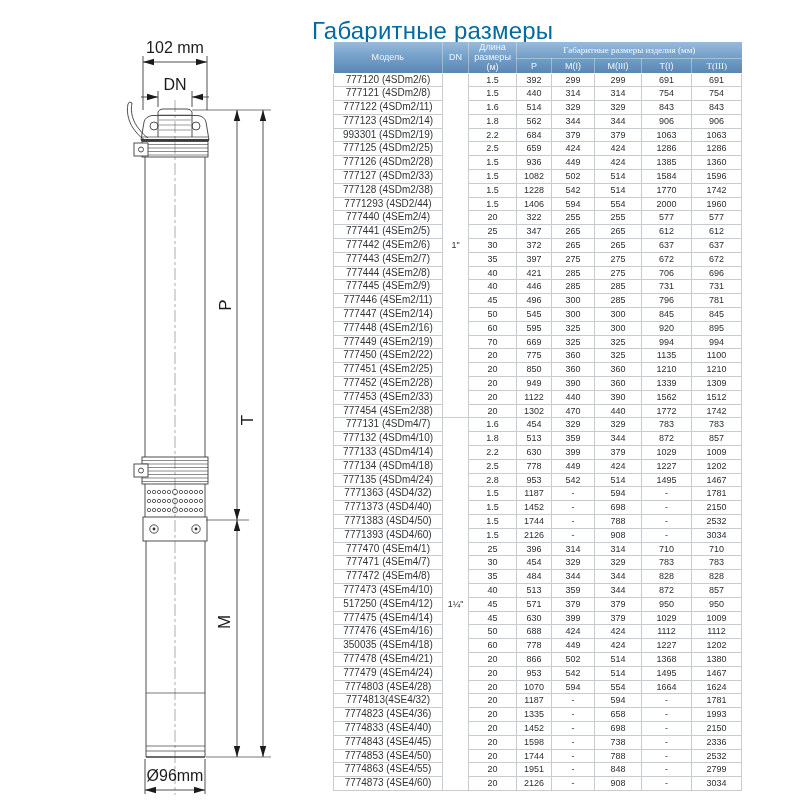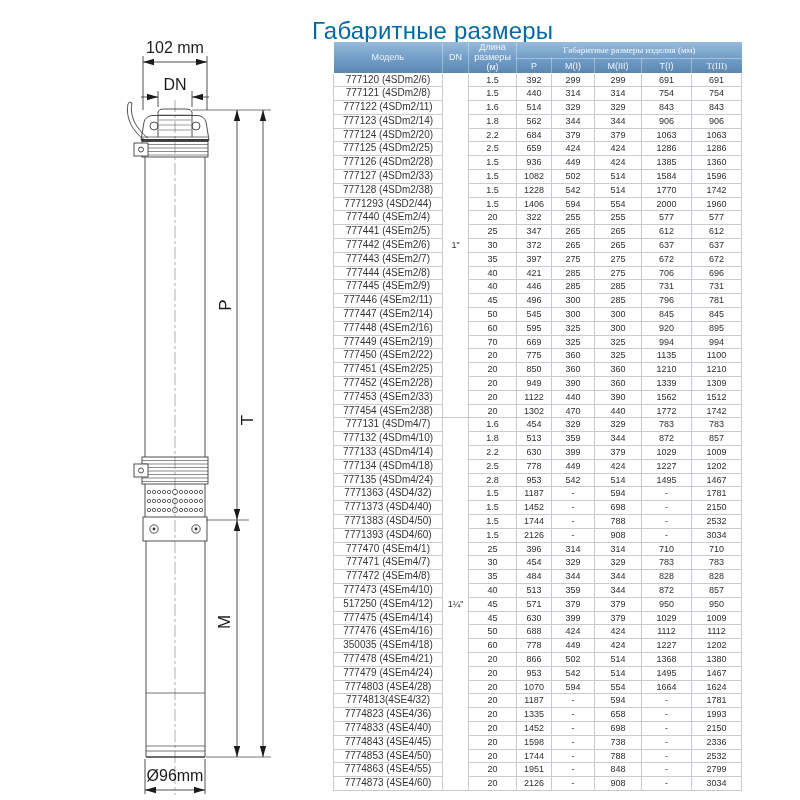--- a/index.html
+++ b/index.html
@@ -249,21 +249,21 @@
         <tr>
           <td class="model">777123 (4SDm2/14)</td>
           <td>1.8</td>
           <td>562</td>
           <td>344</td>
           <td>344</td>
           <td>906</td>
           <td>906</td>
         </tr>
         <tr>
-          <td class="model">777124 (4SDm2/20)</td>
+          <td class="model">993301 (4SDm2/19)</td>
           <td>2.2</td>
           <td>684</td>
           <td>379</td>
           <td>379</td>
           <td>1063</td>
           <td>1063</td>
         </tr>
         <tr>
           <td class="model">777125 (4SDm2/25)</td>
           <td>2.5</td>

